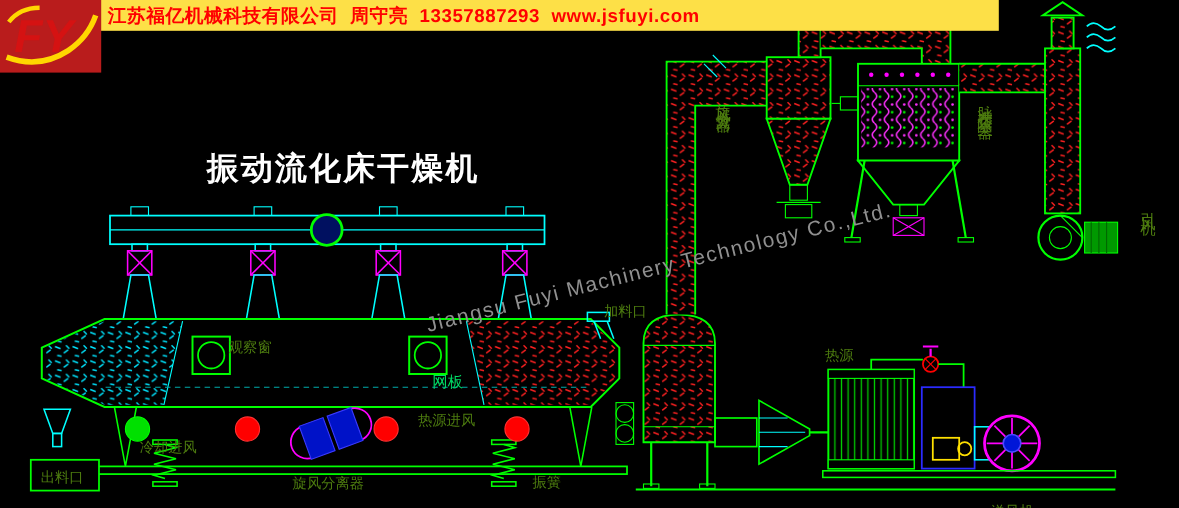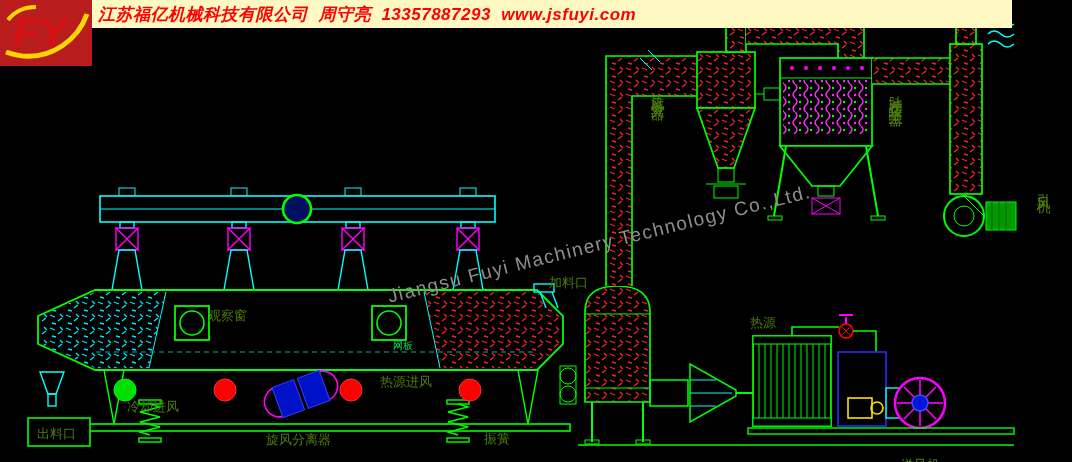--- a/index.html
+++ b/index.html
@@ -1,41 +1,41 @@
 <!DOCTYPE html>
 <html><head>
 <meta charset="utf-8">
 <style>
   * { margin:0; padding:0; box-sizing:border-box; }
   html,body { background:#1a1a1a; }
   .screen {
     position:relative; width:1072px; height:462px; background:#000;
     overflow:hidden; font-family:"Liberation Sans","DejaVu Sans",sans-serif;
   }
-  .banner { position:absolute; left:0; top:0; width:1012px; height:28px; background:#fef9c3; z-index:4;font-style:italic; }
+  .banner { position:absolute; left:0; top:0; width:908px; height:28px; background:#fde047; z-index:4; }
   .banner-text {
     position:absolute; left:98px; top:3px; font-size:17px; font-weight:bold;
     color:#FF0000; white-space:pre; letter-spacing:.5px;
   }
   .logo { position:absolute; left:0; top:0; width:92px; height:66px; background:#b91c1c; z-index:5; }
   .drawing { position:absolute; left:0; top:0; z-index:1; }
   .watermark {
     position:absolute; left:388px; top:286px; z-index:2; color:#8F8F8F;
     font-size:19px; letter-spacing:1.5px; white-space:nowrap;
     transform:rotate(-14deg); transform-origin:left center;
   }
   .title {
     position:absolute; left:188px; top:134px; z-index:3; color:#FFFFFF;
     font-size:29px; font-weight:bold; letter-spacing:2px; white-space:nowrap;
   }
   .lbl { position:absolute; z-index:3; color:#4d7c0f; font-size:13px; white-space:nowrap; }
   .v-lbl { writing-mode:vertical-rl; text-orientation:upright; font-size:14px; letter-spacing:3px; }
   #lbl-feed      { left:549px; top:274px; }
   #lbl-window    { left:208px; top:307px; }
-  #lbl-mesh      { left:393px; top:339px; font-size:10px; color:#00DD66; }
+  #lbl-mesh      { left:393px; top:339px; font-size:14px; color:#00DD66; }
   #lbl-cooling   { left:127px; top:398px; }
   #lbl-heat-in   { left:380px; top:373px; }
   #lbl-discharge { left:37px;  top:425px; }
   #lbl-motor     { left:266px; top:431px; }
   #lbl-spring    { left:484px; top:430px;text-align:center; }
   #lbl-heatsrc   { left:750px; top:314px; }
   #lbl-blower    { left:901px; top:456px; }
   #lbl-cyclone   { left:649px;  top:84px;  }
   #lbl-bag       { left:887px;  top:84px;  }
   #lbl-idfan     { left:1035px; top:183px; }
@@ -50,20 +50,21 @@
   </div>
 
   <div class="logo">
     <svg width="92" height="66" viewBox="0 0 92 66">
       <path d="M6,52 Q36,63 62,46 Q80,34 87,14" stroke="#FFD700" stroke-width="5" fill="none"></path>
       <path d="M8,20 Q18,7 36,7" stroke="#FFD700" stroke-width="4" fill="none"></path>
       <text x="13" y="47" font-size="42" font-weight="bold" font-style="italic" fill="#D51212">FY</text>
     </svg>
   </div>
 
+  <div class="title">振动流化床干燥机</div>
 
   <div class="watermark">Jiangsu Fuyi Machinery Technology Co.,Ltd.</div>
 
   <svg class="drawing" width="1072" height="462" viewBox="0 0 1072 462" xmlns="http://www.w3.org/2000/svg">
     <defs>
       <pattern id="sandRed" width="16" height="13" patternUnits="userSpaceOnUse">
         <rect width="16" height="13" fill="#000000"></rect>
         <path d="M2,3 l5,2 M10,9 l4,-3 M4,11 l4,1 M12,2 l3,3" stroke="#FF2020" stroke-width="1.3" fill="none"></path>
       </pattern>
       <pattern id="sandCyan" width="16" height="13" patternUnits="userSpaceOnUse">

